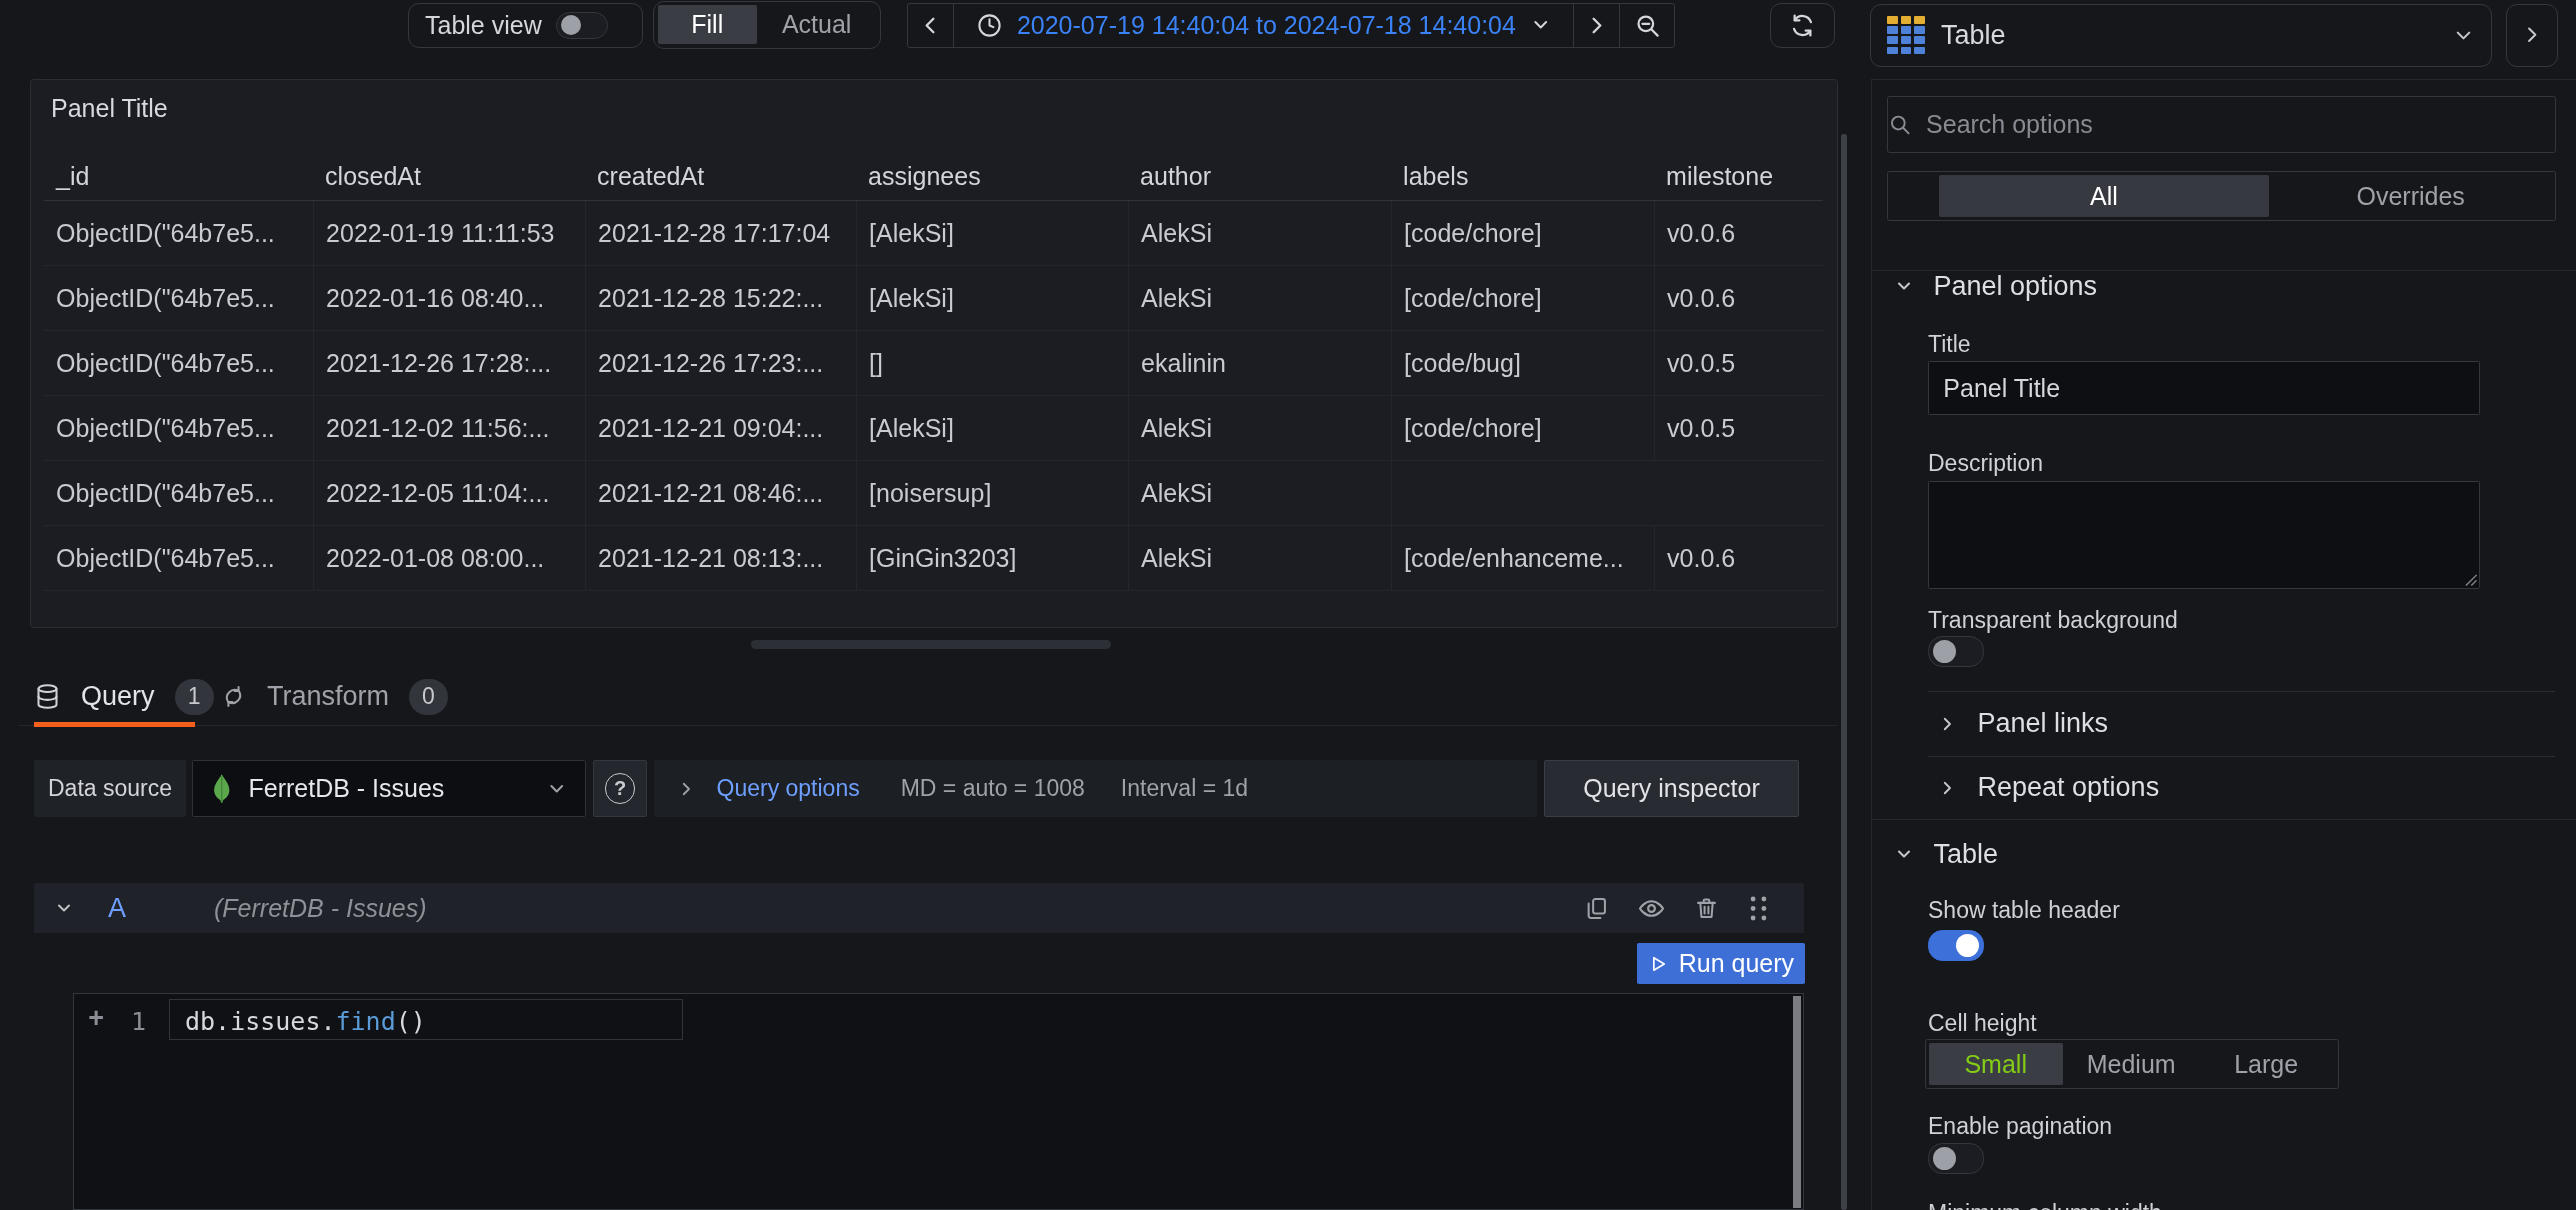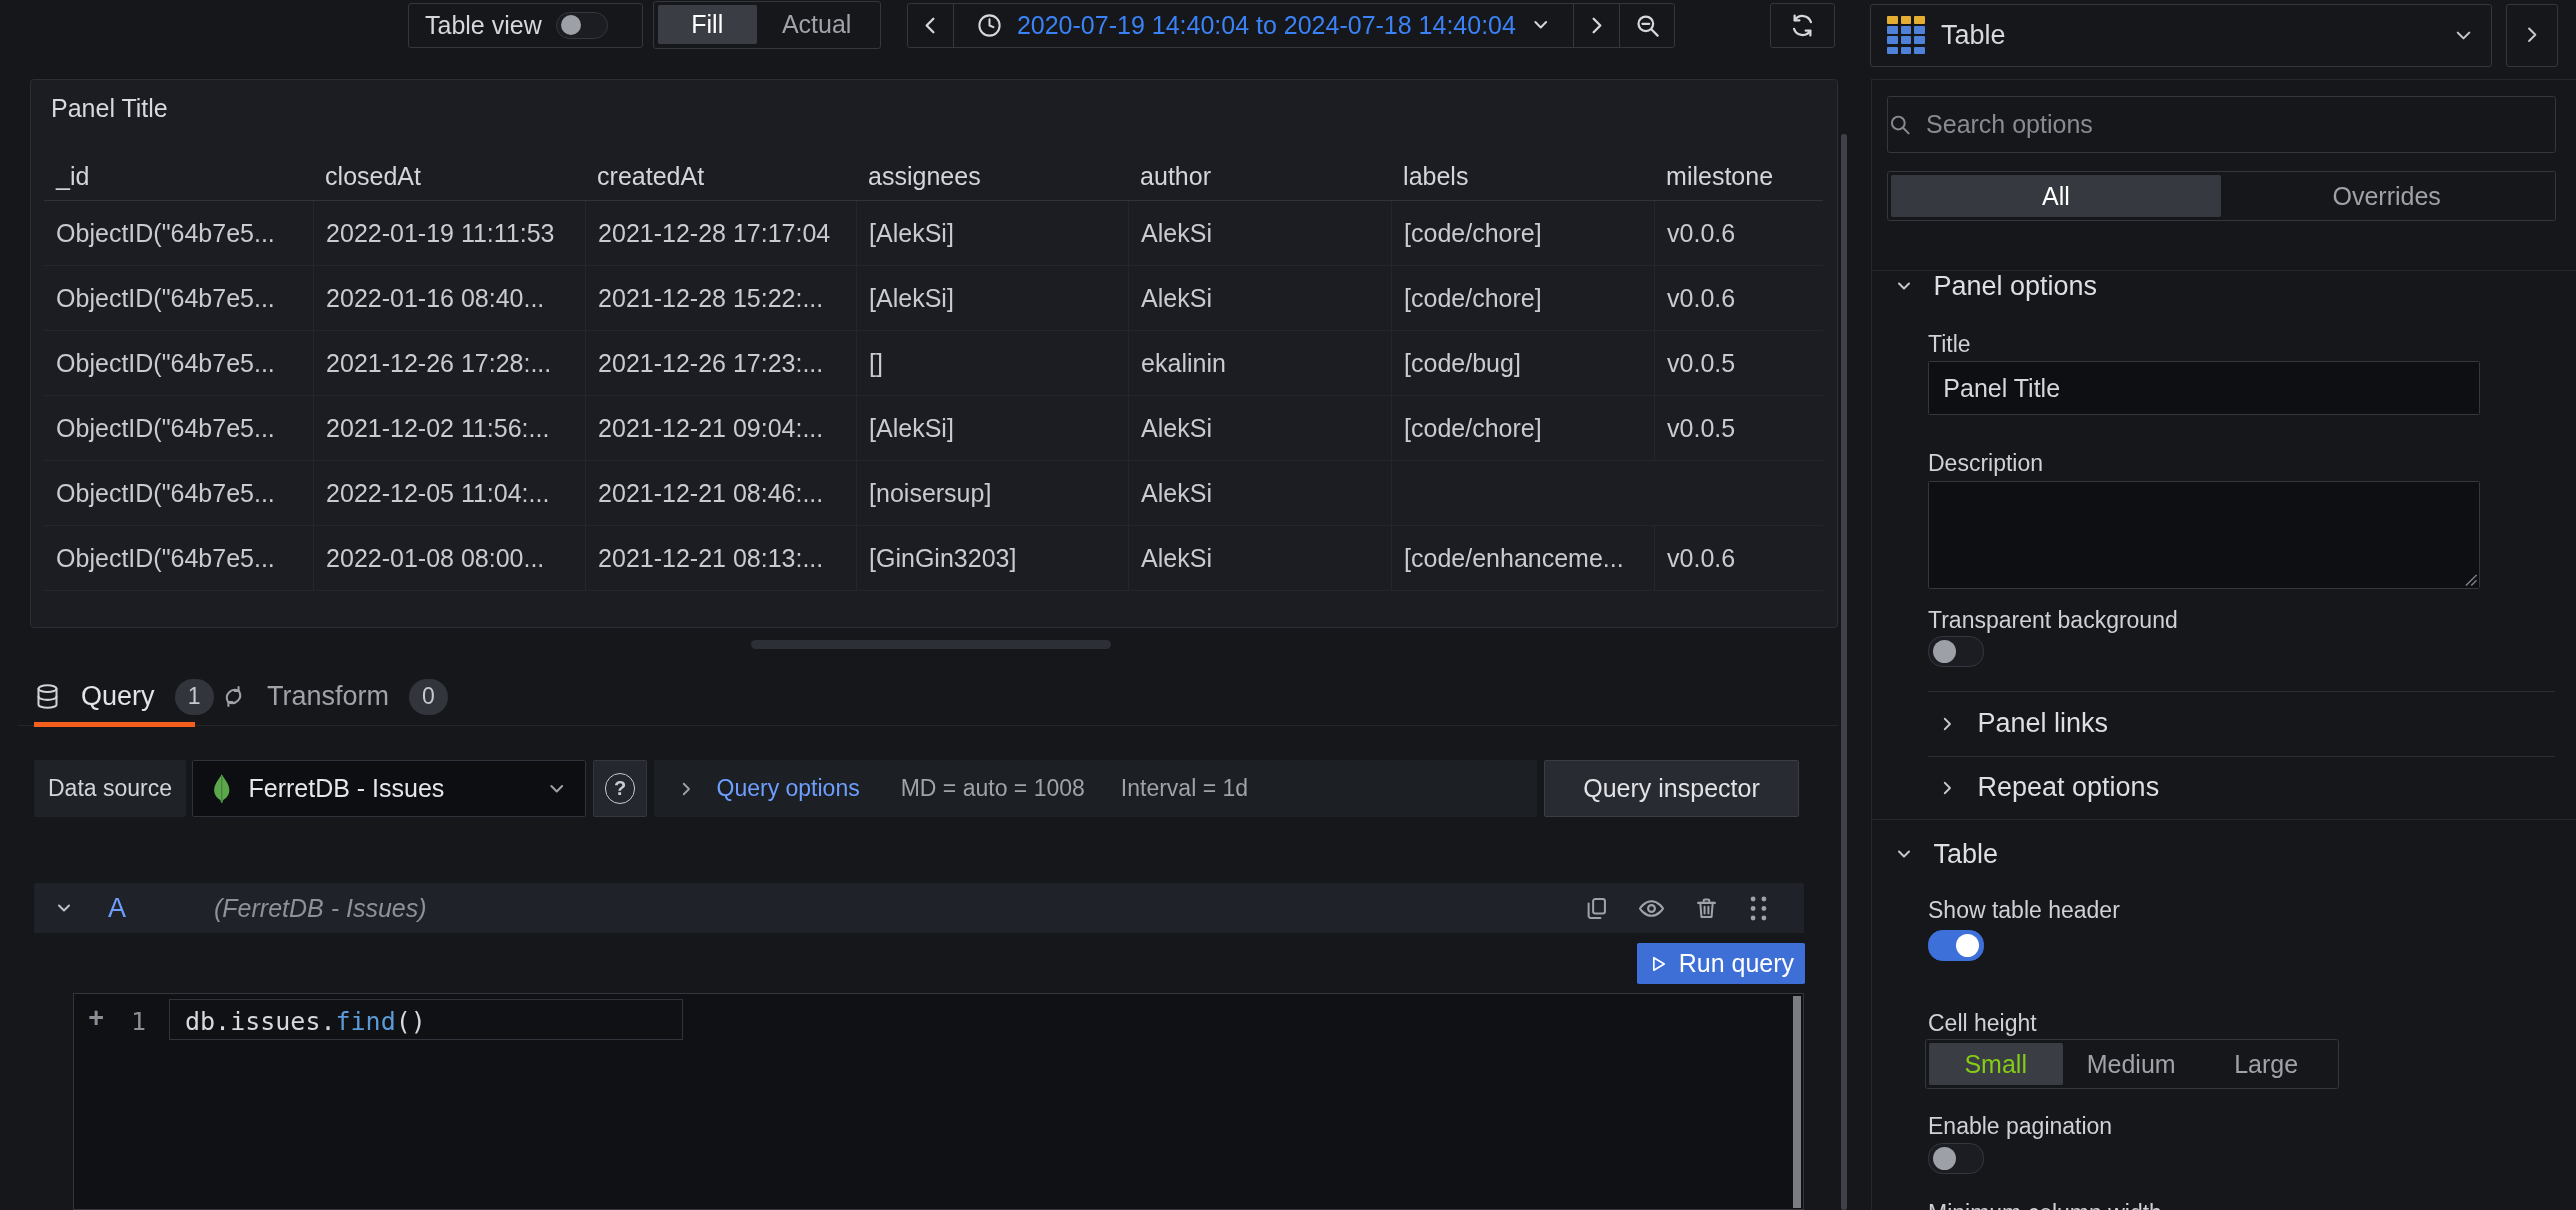--- a/index.html
+++ b/index.html
@@ -7,21 +7,21 @@
   body {
     position: relative; overflow: hidden;
     background:#15171b; color:#d5d7dc;
     font-family:"Liberation Sans", sans-serif;
   }
   .abs { position:absolute; }
   .flex { display:flex; align-items:center; }
   svg { display:block; }
 
   
-  .tb-box { border:0.9px solid #34373e; border-radius:3px; background:transparent; }
+  .tb-box { border:0.9px solid #34373e; border-radius:11px; background:transparent; }
   .tv-group { left:408px; top:2.7px; width:235px; height:45px; padding:0 16px; gap:14.3px; }
   .tv-label { font-size:25px; color:#d5d7dc; }
   .toggle { position:relative; width:52px; height:27px; border-radius:14.3px;
             background:#1b1d22; border:0.9px solid #34373e; flex:0 0 auto; }
   .toggle .knob { position:absolute; top:2.7px; left:3.6px; width:20px; height:20px;
                   border-radius:50%; background:#9da0a6; }
   .toggle.big { width:56px; height:30.5px; }
   .toggle.big .knob { width:23px; height:23px; }
   .toggle.on { background:#3d71d9; border-color:#3d71d9; }
   .toggle.on .knob { left:auto; right:3.6px; background:#ffffff; }
@@ -60,21 +60,21 @@
   .opane > * { position:absolute; }
   .o-search { left:15.2px; top:16px; width:669px; height:57px; border:0.9px solid #34373e;
               border-radius:2.7px; display:flex; align-items:center; gap:14.3px; padding:0 0; }
   .o-search input { background:transparent; border:none; outline:none; color:#d5d7dc;
                     font-size:25px; width:100%; font-family:"Liberation Sans",sans-serif; }
   .o-search input::placeholder { color:#888b92; }
   .o-filter { left:15.2px; top:91px; width:669px; height:50px; border:0.9px solid #34373e;
               border-radius:2.7px; display:flex; padding:2.7px; }
   .o-filter .seg { display:flex; align-items:center; justify-content:center;
                    font-size:25px; color:#9fa2a8; border-radius:1.8px; }
-  .o-filter .seg.sel { background:#36393f; color:#ffffff; font-weight:500; }
+  .o-filter .seg.sel { background:#36393f; color:#ffffff; font-weight:500;margin-left:48px; }
   .o-div { left:0; width:705px; height:0.9px; background:#26282e; }
   .o-hr { left:56px; width:627px; height:0.9px; background:#2b2d33; }
   .o-sec { display:flex; align-items:center; gap:20px; height:32px; }
   .o-sec .t { font-size:27px; font-weight:500; color:#dedfe3; }
   .o-sub { display:flex; align-items:center; gap:21.5px; height:39px; }
   .o-sub .t { font-size:27px; color:#dedfe3; }
   .o-label { font-size:23px; color:#cfd1d6; }
   .o-input { background:#0d0f13; border:0.9px solid #34373e; border-radius:1.8px;
              color:#d5d7dc; font-size:25px; padding:0 14.3px;
              font-family:"Liberation Sans",sans-serif; }

